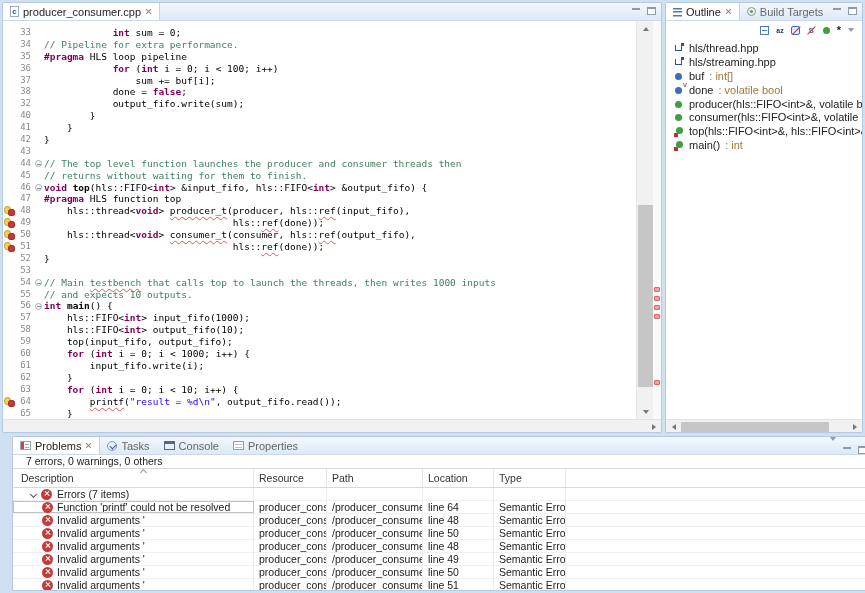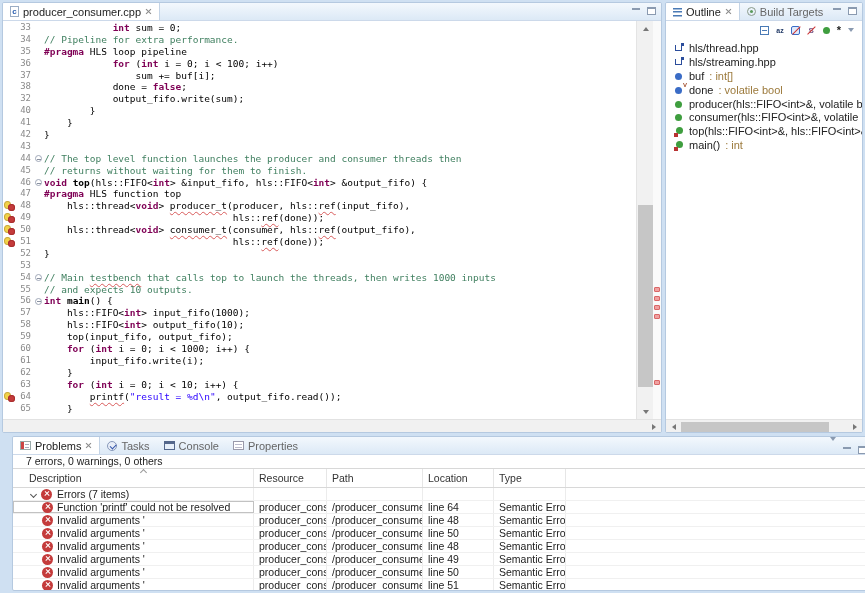--- a/index.html
+++ b/index.html
@@ -39,21 +39,21 @@
   .ic-problems::after { content:""; position:absolute; left:4px; right:1px; top:2px; height:1px; background:#aab; box-shadow:0 3px 0 #aab; }
   .ic-tasks { width:10px; height:10px; border-radius:50%; background:#e8eef8; border:1px solid #8899bb; position:relative; }
   .ic-tasks::after { content:""; position:absolute; left:2px; top:2px; width:5px; height:2.5px; border-left:1.5px solid #3355aa; border-bottom:1.5px solid #3355aa; transform:rotate(-45deg); }
   .ic-console { width:11px; height:9px; background:#e8f0fa; border:1px solid #55688c; position:relative; }
   .ic-console::before { content:""; position:absolute; left:0; top:0; right:0; height:2px; background:#55688c; }
   .ic-props { width:11px; height:9px; background:#fff; border:1px solid #99a; position:relative; }
   .ic-props::after { content:""; position:absolute; left:1px; right:1px; top:2px; height:1px; background:#bbc; box-shadow:0 3px 0 #bbc; }
 
   
   .editor-body { position:absolute; top:18px; left:0; right:0; bottom:13px; display:flex; }
-  .codewrap { flex:1; overflow:hidden; padding-top:1px; font-family:"DejaVu Sans Mono", monospace; font-size:9.5px; }
+  .codewrap { flex:1; overflow:hidden; padding-top:6px; font-family:"DejaVu Sans Mono", monospace; font-size:9.5px; }
   .cl { display:flex; height:11.9px; line-height:11.9px; }
   .gm { width:13px; flex:0 0 13px; position:relative; }
   .ln { width:18px; flex:0 0 18px; text-align:right; color:#8a8a8a; padding-right:3px; font-size:9px; }
   .gf { width:10px; flex:0 0 10px; position:relative; }
   .ct { white-space:pre; }
   .sg-p  { color:#000; }
   .sg-k  { color:#7f0055; font-weight:bold; }
   .sg-cm { color:#3f7f5f; }
   .sg-s  { color:#2a00ff; }
   .sg-fn { color:#000; font-weight:bold; }
@@ -100,21 +100,21 @@
   .oi-field::before { content:""; position:absolute; left:0; top:2.5px; width:7px; height:7px; border-radius:50%; background:#3a6cc6; }
   .oi-field.vol::after { content:"V"; position:absolute; right:-3px; top:-2px; font-size:6px; font-weight:bold; color:#a04a28; }
   .oi-func::before { content:""; position:absolute; left:0; top:2.5px; width:7px; height:7px; border-radius:50%; background:#3f9e3f; }
   .oi-funcdef::before { content:""; position:absolute; left:1px; top:1.5px; width:7px; height:7px; border-radius:50%; background:#3f9e3f; }
   .oi-funcdef::after { content:""; position:absolute; left:-1px; bottom:0px; width:4px; height:4px; background:#b83232; }
 
   
   .summary { height:13px; font-size:10.5px; color:#222; padding-left:13px; line-height:13px; }
   .phead { display:grid; grid-template-columns:241px 73px 96px 71px 72px auto; height:20px; border-top:1px solid #d8d8d8; border-bottom:1px solid #d8d8d8; position:relative; font-size:10.5px; color:#333; }
   .phead > div { display:flex; align-items:center; padding-left:5px; border-right:1px solid #e6e6e6; overflow:hidden; }
-  .phead > div:first-child { padding-left:16px; }
+  .phead > div:first-child { padding-left:8px; }
   .sortchev { position:absolute; left:128px; top:1px; width:5px; height:5px; border-right:1.2px solid #999; border-bottom:1.2px solid #999; transform:rotate(-135deg); }
   .prow, .pgroup { display:grid; grid-template-columns:241px 73px 96px 71px 72px auto; height:13px; font-size:10.5px; color:#222; border-bottom:1px solid #f0f0f0; }
   .prow > div, .pgroup > div { display:flex; align-items:center; padding-left:5px; border-right:1px solid #ececec; overflow:hidden; white-space:nowrap; height:100%; }
   .pgroup .gcell { padding-left:18px; gap:5px; }
   .prow .dcell { padding-left:29px; gap:4px; }
   .prow.sel .dcell { outline:1px solid #c2c2c2; outline-offset:-1px; }
   .chev-down { width:5px; height:5px; border-right:1.2px solid #555; border-bottom:1.2px solid #555; transform:rotate(45deg); flex:0 0 5px; }
   .perr { position:relative; flex:0 0 11px; width:11px; height:11px; border-radius:50%; background:#c43b3b; }
   .perr::before,.perr::after { content:""; position:absolute; left:2.5px; top:4.8px; width:6px; height:1.4px; background:#fff; }
   .perr::before { transform:rotate(45deg); } .perr::after { transform:rotate(-45deg); }

